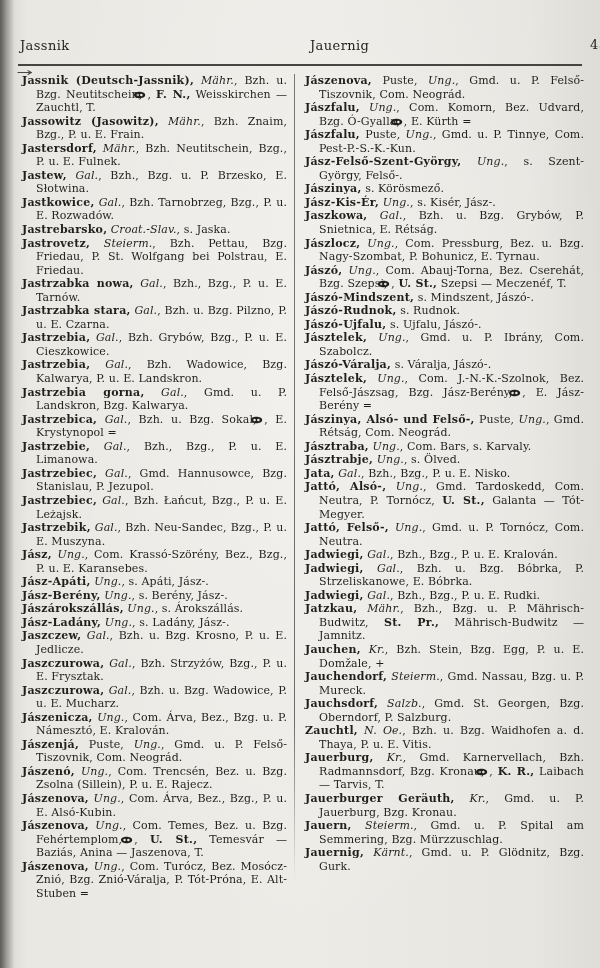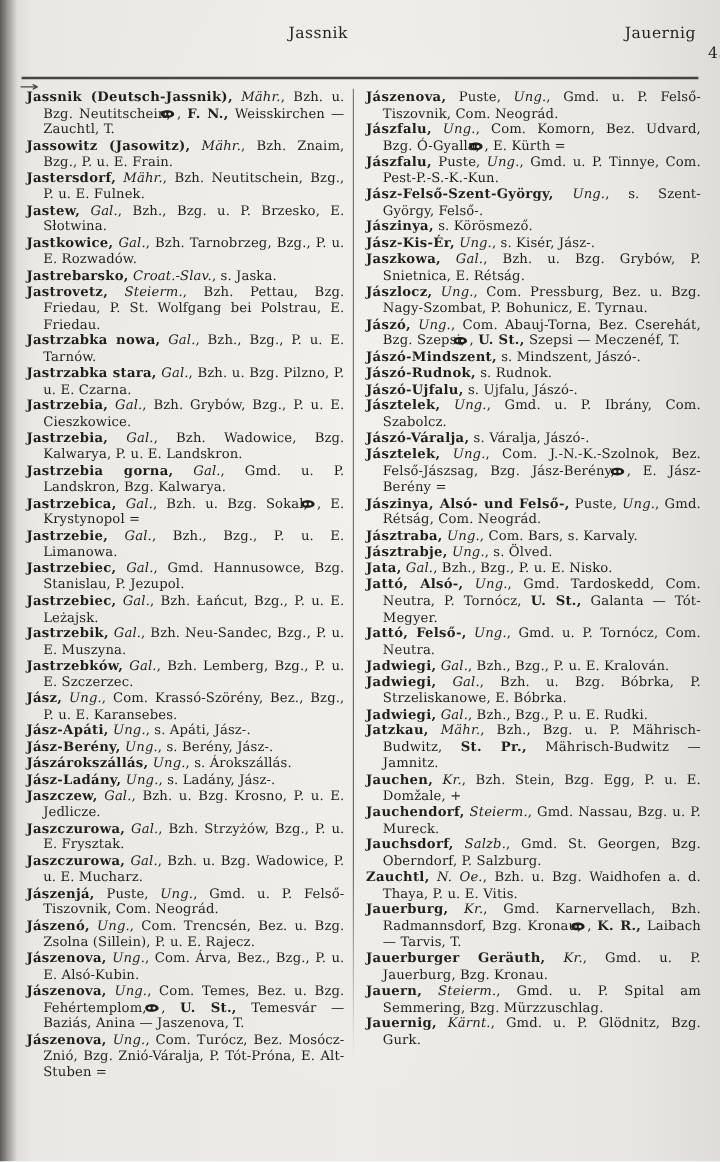--- a/index.html
+++ b/index.html
@@ -19,21 +19,21 @@
     pointer-events:none;
   }
   .running-header{
     position:relative;
     height:26px;
     padding-top:38px;
     font-size:13px;
     letter-spacing:0.4px;
   }
   .rh-left,.rh-right{
-    position:absolute;top:21px;width:270px;text-align:right;
+    position:absolute;top:38px;width:270px;text-align:left;
   }
   .rh-left{left:20px;}
   .rh-right{left:310px;}
   .rh-page{
     position:absolute;top:37px;left:16px;width:100%;text-align:right;
     font-size:13px;
   }
   .header-rule{
     margin:0 18px;
     border-top:2px solid rgba(42,40,36,0.85);
@@ -114,29 +114,29 @@
         <div class="entry"><span class="seg-b">Jastrzebia,</span><span class="seg-i"> Gal.</span><span class="seg-p">, Bzh. Grybów, Bzg., P. u. E. Cieszkowice.</span></div>
         <div class="entry"><span class="seg-b">Jastrzebia,</span><span class="seg-i"> Gal.</span><span class="seg-p">, Bzh. Wadowice, Bzg. Kalwarya, P. u. E. Landskron.</span></div>
         <div class="entry"><span class="seg-b">Jastrzebia gorna,</span><span class="seg-i"> Gal.</span><span class="seg-p">, Gmd. u. P. Landskron, Bzg. Kalwarya.</span></div>
         <div class="entry"><span class="seg-b">Jastrzebica,</span><span class="seg-i"> Gal.</span><span class="seg-p">, Bzh. u. Bzg. Sokal, </span><span class="posthorn-icon"><svg width="13" height="8" viewBox="0 0 13 8">
               <path d="M1 4 C1 1.6 3.8 0.8 6.5 0.8 C9.2 0.8 12.2 1.9 12.2 4 C12.2 6.1 9.2 7.2 6.5 7.2 C3.8 7.2 1 6.4 1 4 Z M3.3 4 a1.25 1.25 0 1 0 2.5 0 a1.25 1.25 0 1 0 -2.5 0 M7.1 4 a1.25 1.25 0 1 0 2.5 0 a1.25 1.25 0 1 0 -2.5 0" fill="#211f1c" fill-rule="evenodd"></path>
             </svg></span><span class="seg-p">, E. Krystynopol =</span></div>
         <div class="entry"><span class="seg-b">Jastrzebie,</span><span class="seg-i"> Gal.</span><span class="seg-p">, Bzh., Bzg., P. u. E. Limanowa.</span></div>
         <div class="entry"><span class="seg-b">Jastrzebiec,</span><span class="seg-i"> Gal.</span><span class="seg-p">, Gmd. Hannusowce, Bzg. Stanislau, P. Jezupol.</span></div>
         <div class="entry"><span class="seg-b">Jastrzebiec,</span><span class="seg-i"> Gal.</span><span class="seg-p">, Bzh. Łańcut, Bzg., P. u. E. Leżajsk.</span></div>
         <div class="entry"><span class="seg-b">Jastrzebik,</span><span class="seg-i"> Gal.</span><span class="seg-p">, Bzh. Neu-Sandec, Bzg., P. u. E. Muszyna.</span></div>
-        <div class="entry"><span class="seg-b">Jastrzebków,</span><span class="seg-i"> Gal.</span><span class="seg-p">, Bzh. Lemberg, Bzg., P. u. E. Szczerzec.</span></div>
         <div class="entry"><span class="seg-b">Jász,</span><span class="seg-i"> Ung.</span><span class="seg-p">, Com. Krassó-Szörény, Bez., Bzg., P. u. E. Karansebes.</span></div>
         <div class="entry"><span class="seg-b">Jász-Apáti,</span><span class="seg-i"> Ung.</span><span class="seg-p">, s. Apáti, Jász-.</span></div>
         <div class="entry"><span class="seg-b">Jász-Berény,</span><span class="seg-i"> Ung.</span><span class="seg-p">, s. Berény, Jász-.</span></div>
         <div class="entry"><span class="seg-b">Jászárokszállás,</span><span class="seg-i"> Ung.</span><span class="seg-p">, s. Árokszállás.</span></div>
         <div class="entry"><span class="seg-b">Jász-Ladány,</span><span class="seg-i"> Ung.</span><span class="seg-p">, s. Ladány, Jász-.</span></div>
         <div class="entry"><span class="seg-b">Jaszczew,</span><span class="seg-i"> Gal.</span><span class="seg-p">, Bzh. u. Bzg. Krosno, P. u. E. Jedlicze.</span></div>
         <div class="entry"><span class="seg-b">Jaszczurowa,</span><span class="seg-i"> Gal.</span><span class="seg-p">, Bzh. Strzyżów, Bzg., P. u. E. Frysztak.</span></div>
         <div class="entry"><span class="seg-b">Jaszczurowa,</span><span class="seg-i"> Gal.</span><span class="seg-p">, Bzh. u. Bzg. Wadowice, P. u. E. Mucharz.</span></div>
+        <div class="entry"><span class="seg-b">Jászenicza,</span><span class="seg-i"> Ung.</span><span class="seg-p">, Com. Árva, Bez., Bzg. u. P. Námesztó, E. Kralován.</span></div>
         <div class="entry"><span class="seg-b">Jászenjá,</span><span class="seg-p"> Puste, </span><span class="seg-i">Ung.</span><span class="seg-p">, Gmd. u. P. Felső-Tiszovnik, Com. Neográd.</span></div>
         <div class="entry"><span class="seg-b">Jászenó,</span><span class="seg-i"> Ung.</span><span class="seg-p">, Com. Trencsén, Bez. u. Bzg. Zsolna (Sillein), P. u. E. Rajecz.</span></div>
         <div class="entry"><span class="seg-b">Jászenova,</span><span class="seg-i"> Ung.</span><span class="seg-p">, Com. Árva, Bez., Bzg., P. u. E. Alsó-Kubin.</span></div>
         <div class="entry"><span class="seg-b">Jászenova,</span><span class="seg-i"> Ung.</span><span class="seg-p">, Com. Temes, Bez. u. Bzg. Fehértemplom, </span><span class="posthorn-icon"><svg width="13" height="8" viewBox="0 0 13 8">
               <path d="M1 4 C1 1.6 3.8 0.8 6.5 0.8 C9.2 0.8 12.2 1.9 12.2 4 C12.2 6.1 9.2 7.2 6.5 7.2 C3.8 7.2 1 6.4 1 4 Z M3.3 4 a1.25 1.25 0 1 0 2.5 0 a1.25 1.25 0 1 0 -2.5 0 M7.1 4 a1.25 1.25 0 1 0 2.5 0 a1.25 1.25 0 1 0 -2.5 0" fill="#211f1c" fill-rule="evenodd"></path>
             </svg></span><span class="seg-p">, </span><span class="seg-b">U. St.,</span><span class="seg-p"> Temesvár — Baziás, Anina — Jaszenova, T.</span></div>
         <div class="entry"><span class="seg-b">Jászenova,</span><span class="seg-i"> Ung.</span><span class="seg-p">, Com. Turócz, Bez. Mosócz-Znió, Bzg. Znió-Váralja, P. Tót-Próna, E. Alt-Stuben =</span></div>
       </div>
     <div class="col-divider"></div>
     <div class="col col-right">

